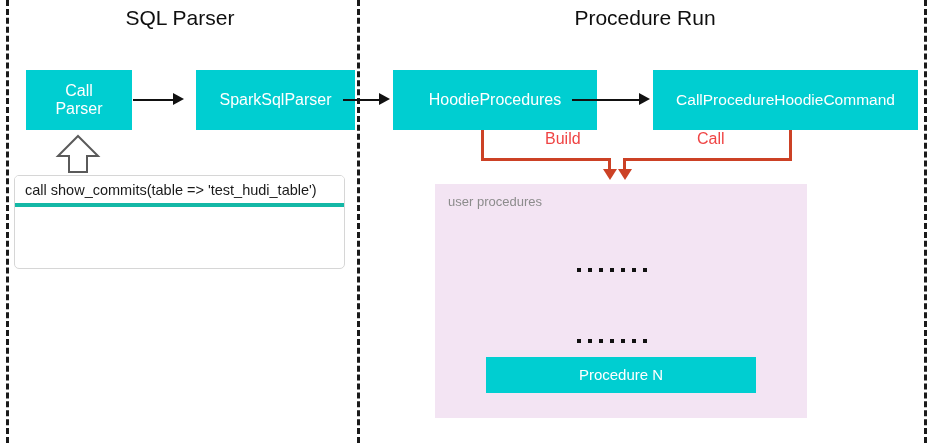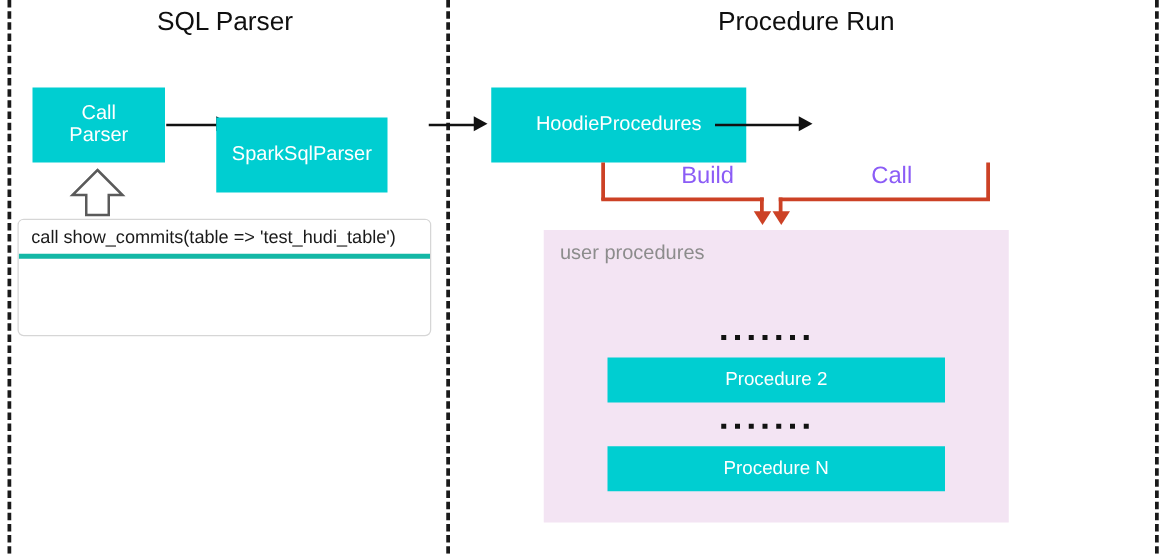--- a/index.html
+++ b/index.html
@@ -25,24 +25,24 @@
             border:1px solid #d6d6d6;border-radius:5px;overflow:hidden;}
   .sqlrow{box-sizing:border-box;padding:0 10px;display:flex;align-items:center;
           font-size:14.5px;color:#1a1a1a;white-space:nowrap;}
   .sqlhead{background:#f5f5f5;border-bottom:1px solid #e0e0e0;font-size:15.5px;height:31px;}
   .sqlcell{background:#ffffff;border-bottom:4px solid #14b8a6;height:31px;}
   .sqlcell.last{border-bottom:none;}
 
   .orange-seg{position:absolute;background:#cc4125;}
   .orange-head{position:absolute;width:0;height:0;border-left:7px solid transparent;
                border-right:7px solid transparent;border-top:11px solid #cc4125;}
-  .conn-label{position:absolute;font-size:19px;color:#8b5cf6;white-space:nowrap;}
+  .conn-label{position:absolute;font-size:16px;color:#ef4444;white-space:nowrap;}
 
   .panel{position:absolute;background:#f3e4f3;}
-  .panel-label{position:absolute;font-size:16px;color:#8c8c8c;white-space:nowrap;}
+  .panel-label{position:absolute;font-size:13px;color:#8c8c8c;white-space:nowrap;}
 
   .dots{position:absolute;display:flex;gap:7px;align-items:center;}
   .dots i{display:block;width:4px;height:4px;background:#111111;}
 </style>
 </head>
 <body>
 
 <div id="canvas">
 
   <div class="dash-v" style="left:6px;top:0;height:443px;"></div>
@@ -55,34 +55,37 @@
   <div class="tealbox" style="left:26px;top:70px;width:106px;height:60px;">
     <span style="display:block;">
       <span>Call</span><br>
       <span>Parser</span>
     </span>
   </div>
 
   <div class="arrow-line" style="left:133px;top:99px;width:42px;"></div>
   <div class="arrow-head" style="left:173px;top:93px;"></div>
 
-  <div class="tealbox" style="left:173px;top:70px;width:137px;height:60px;margin-top:24px;">
+  <div class="tealbox" style="left:196px;top:70px;width:159px;height:60px;">
     <span>SparkSqlParser</span>
   </div>
 
   <div class="arrow-line" style="left:343px;top:99px;width:38px;"></div>
   <div class="arrow-head" style="left:379px;top:93px;"></div>
 
   <div class="tealbox" style="left:393px;top:70px;width:204px;height:60px;">
     <span>HoodieProcedures</span>
   </div>
 
   <div class="arrow-line" style="left:572px;top:99px;width:68px;"></div>
   <div class="arrow-head" style="left:639px;top:93px;"></div>
 
+  <div class="tealbox sm" style="left:653px;top:70px;width:265px;height:60px;">
+    <span>CallProcedureHoodieCommand</span>
+  </div>
 
   <div class="block-arrow" style="left:55px;top:134px;width:46px;height:40px;">
     <svg width="46" height="40" viewBox="0 0 46 40">
       <polygon points="23,2 43,22 32,22 32,38 14,38 14,22 3,22" fill="#ffffff" stroke="#5a5a5a" stroke-width="2"></polygon>
     </svg>
   </div>
 
   <div class="sqltable" style="left:14px;top:175px;width:331px;height:94px;">
     <div class="sqlrow sqlcell">call show_commits(table =&gt; 'test_hudi_table')</div>
   </div>
@@ -106,23 +109,20 @@
   <div class="dots" style="left:577px;top:268px;">
     <i></i>
       <i></i>
       <i></i>
       <i></i>
       <i></i>
       <i></i>
       <i></i>
   </div>
 
-  <div class="tealbox" style="left:486px;top:286px;width:270px;height:36px;font-size:15px;">
-    <span>Procedure 2</span>
-  </div>
 
   <div class="dots" style="left:577px;top:339px;">
     <i></i>
       <i></i>
       <i></i>
       <i></i>
       <i></i>
       <i></i>
       <i></i>
   </div>

